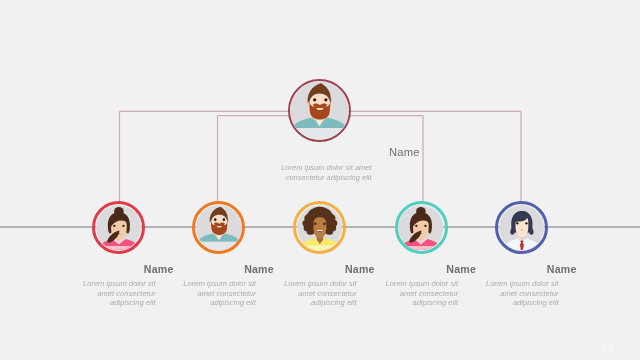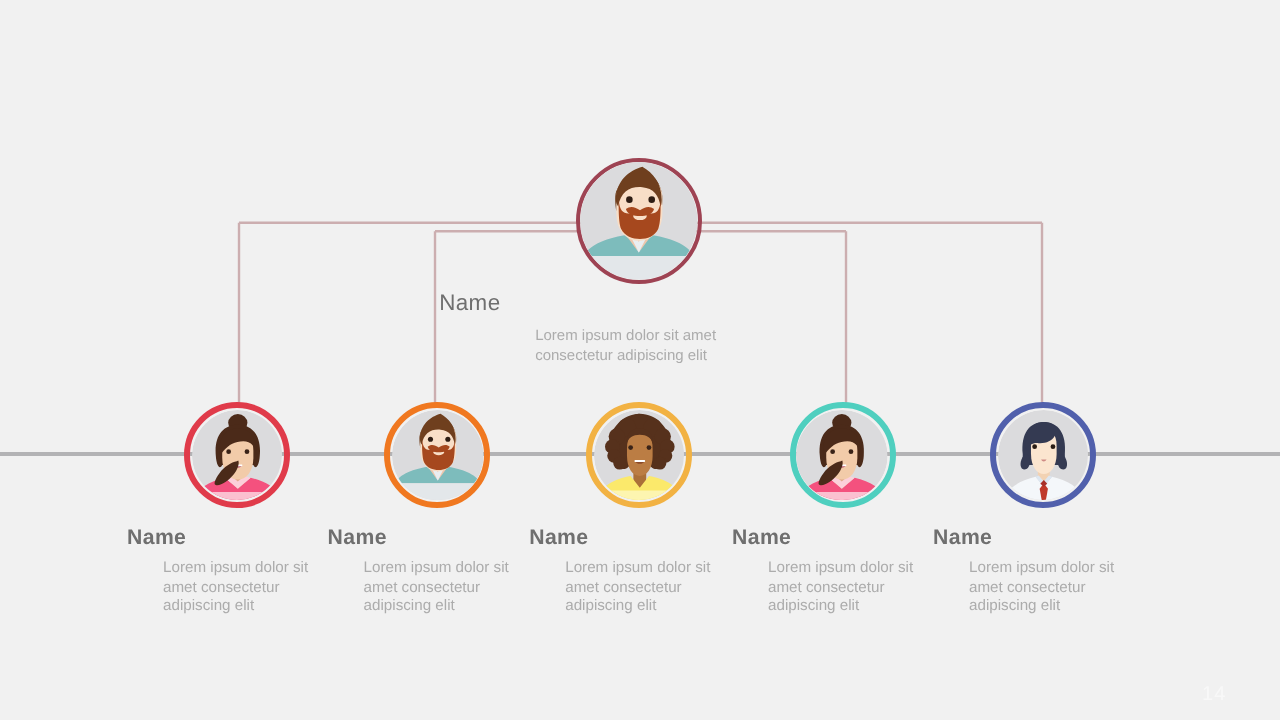--- a/index.html
+++ b/index.html
@@ -4,23 +4,23 @@
 <title>Team Org Chart</title>
 <style>
   html,body{margin:0;padding:0;}
   body{width:640px;height:360px;background:#f1f1f1;font-family:"Liberation Sans",sans-serif;overflow:hidden;}
   #slide{position:relative;width:640px;height:360px;background:#f1f1f1;}
   #axis{position:absolute;left:0;top:226px;width:640px;height:1.8px;background:#b3b3b5;}
   #connectors{position:absolute;left:0;top:0;}
   .node{position:absolute;}
   .ring{position:absolute;border-radius:50%;box-sizing:border-box;}
   .av{position:absolute;border-radius:50%;overflow:hidden;}
-  .cap{position:absolute;text-align:left;}
+  .cap{position:absolute;text-align:right;}
   .nm{color:#6f6f6f;font-weight:bold;letter-spacing:0.2px;}
-  .ds{color:#acacac;}
+  .ds{color:#acacac;font-style:italic;}
   #pageno{position:absolute;left:601px;top:343px;color:#f8f8f8;font-size:10px;line-height:10px;letter-spacing:.6px;}
 </style>
 </head>
 <body style="background: rgb(241, 241, 241);">
 
 <div id="slide">
   <div id="axis" style="background: rgb(179, 179, 181);"></div>
   <svg id="connectors" width="640" height="360">
       <path d="M119.5 111.4 H521 M119.5 111.4 V202 M521 111.4 V202 M217.5 115.6 H423 M217.5 115.6 V202 M423 115.6 V202 " stroke="#ccaeb0" stroke-width="1.2" fill="none"></path>
     </svg>

